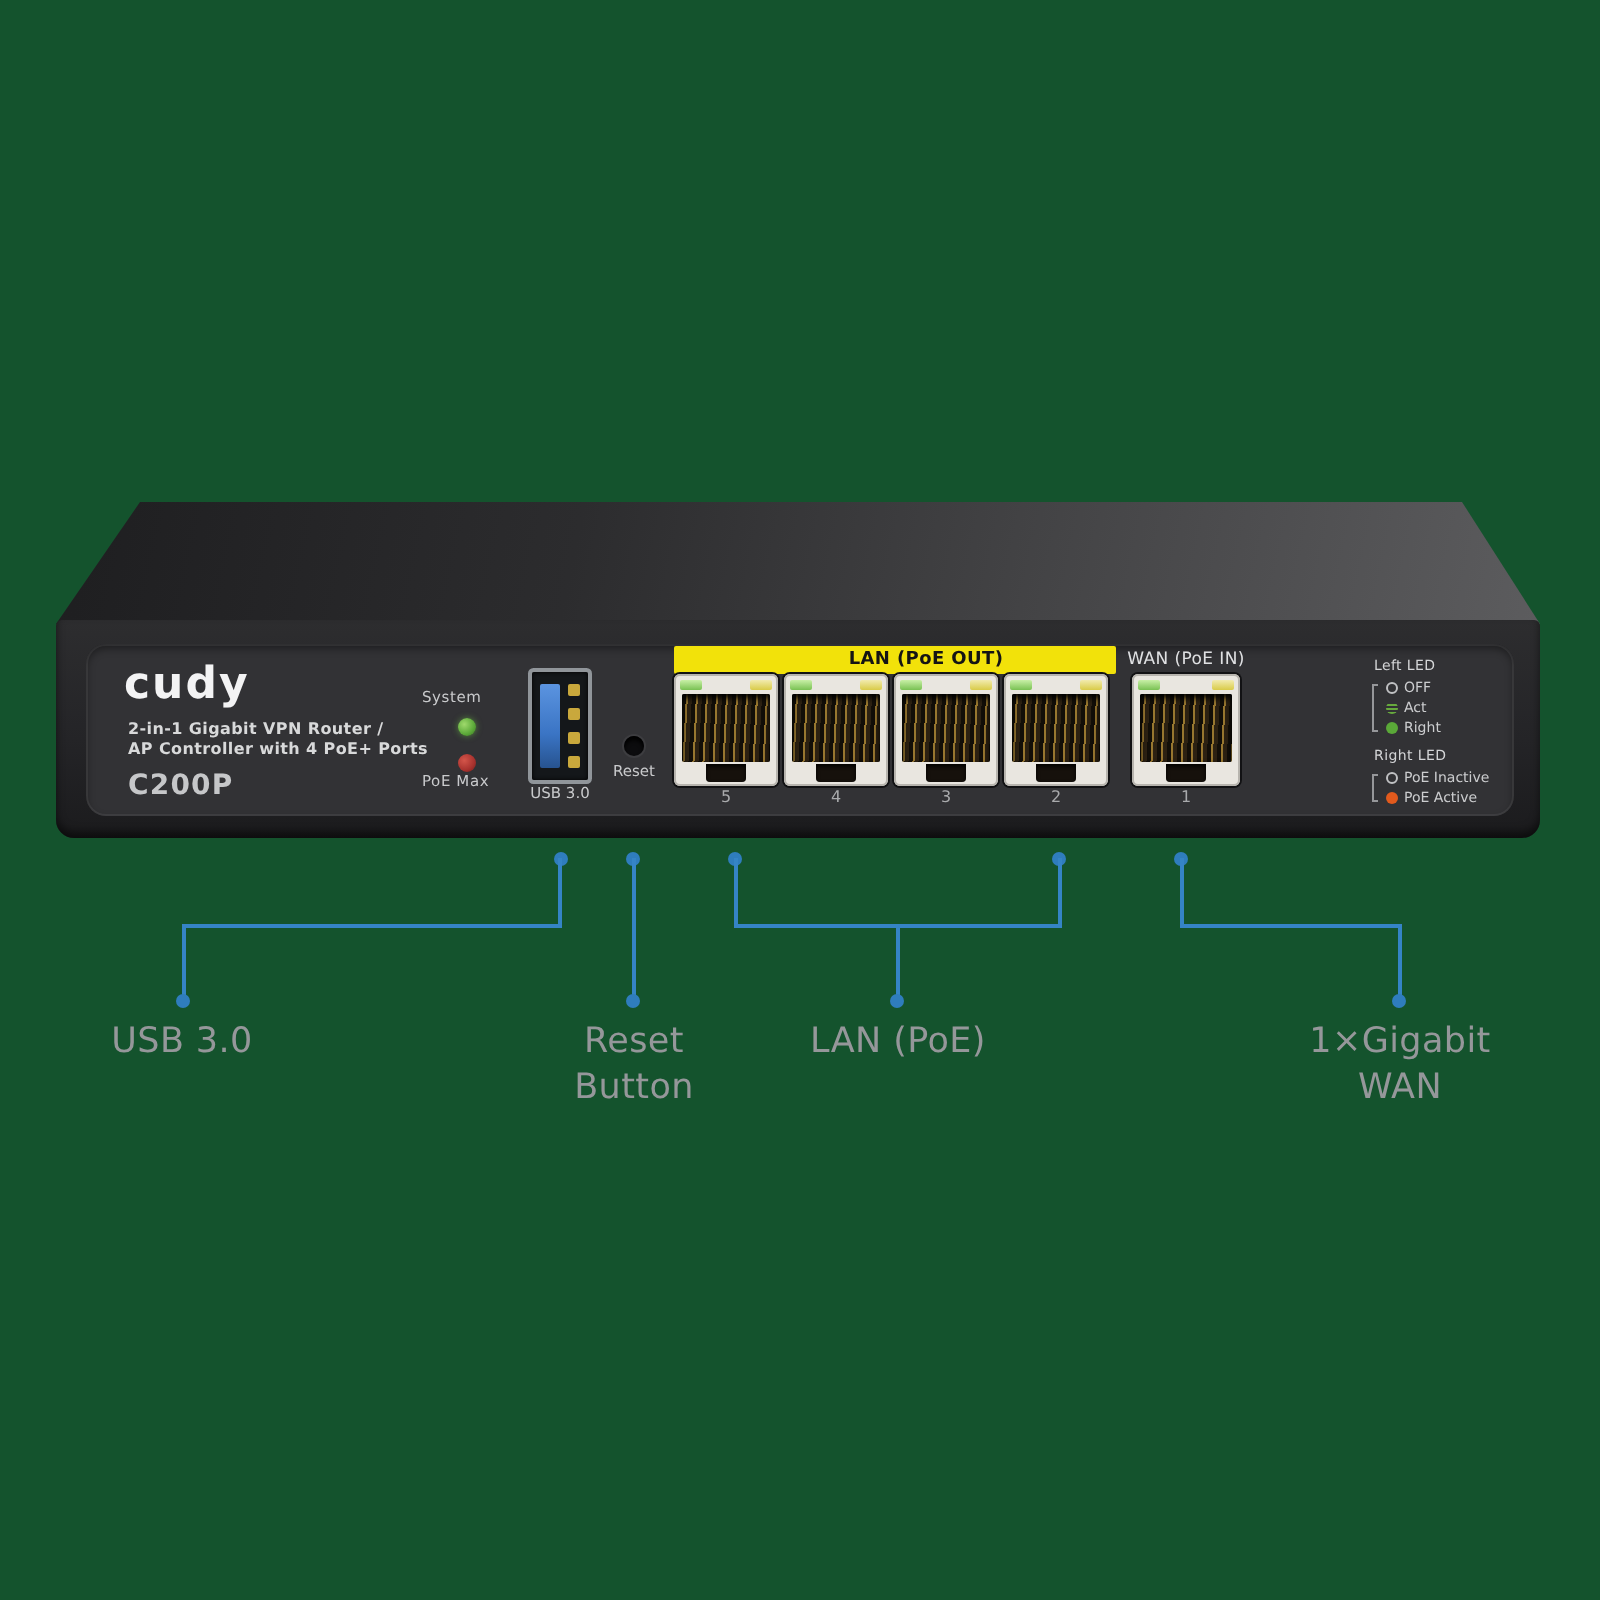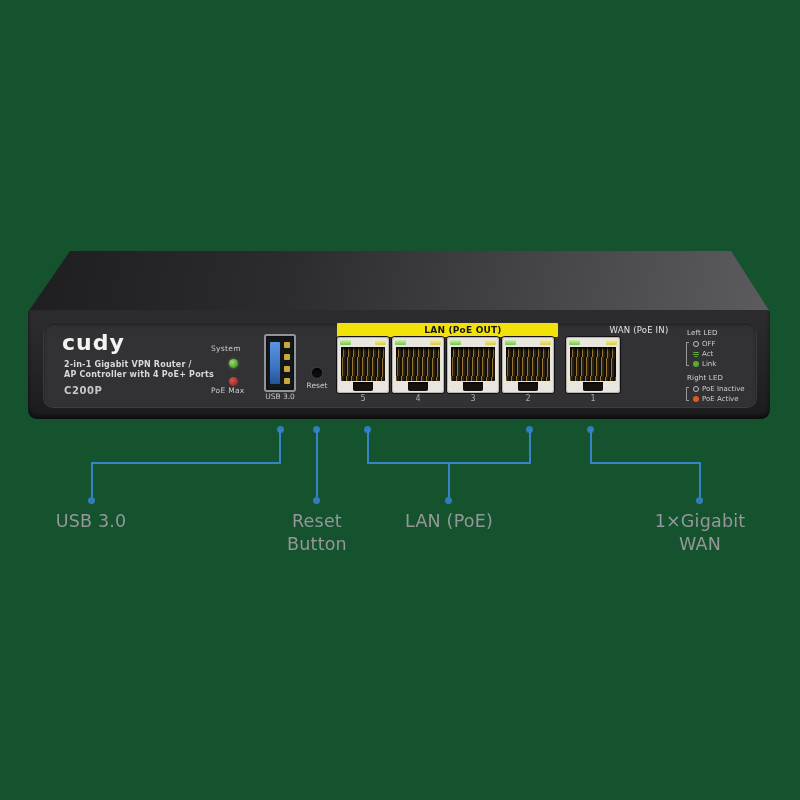--- a/index.html
+++ b/index.html
@@ -21,21 +21,21 @@
     background:linear-gradient(102deg,#1e1e20 0%,#2c2c2e 35%,#454547 68%,#5c5c5e 100%);}
   .front-face{position:absolute;left:28px;top:310px;width:742px;height:109px;
     background:linear-gradient(180deg,#2d2d2f 0%,#242427 55%,#1b1b1d 100%);
     border-radius:3px 3px 9px 9px;box-shadow:inset 0 -3px 4px rgba(0,0,0,.55);}
   .panel{position:absolute;left:43px;top:322px;width:714px;height:86px;border-radius:10px;
     background:#323235;box-shadow:inset 0 0 0 1px rgba(255,255,255,.07),inset 0 2px 4px rgba(0,0,0,.45);}
 
   
   .brand{position:absolute;left:62px;top:330px;font-size:22px;font-weight:bold;color:#f3f3f4;letter-spacing:1px;}
   .product-title{position:absolute;left:64px;top:360px;font-size:8px;font-weight:bold;color:#d8d9da;line-height:10px;letter-spacing:.2px;}
-  .model{position:absolute;left:64px;top:385px;font-size:10px;font-weight:bold;color:#c6c7c9;letter-spacing:.6px;}
+  .model{position:absolute;left:64px;top:385px;font-size:14px;font-weight:bold;color:#c6c7c9;letter-spacing:.6px;}
 
   
   .led-label{position:absolute;width:44px;text-align:left;font-size:7.5px;color:#c9cacc;letter-spacing:.3px;}
   .round-led{position:absolute;width:9px;height:9px;border-radius:50%;}
   .led-sys{background:radial-gradient(circle at 35% 35%,#9fd96c,var(--led-green) 60%,#3a6e22);box-shadow:0 0 3px rgba(110,190,70,.6);}
   .led-poe{background:radial-gradient(circle at 35% 35%,#d4554a,var(--led-red) 60%,#6e1d1a);}
 
   
   .usb-port{position:absolute;left:266px;top:336px;width:28px;height:54px;background:#14171a;
     box-shadow:0 0 0 2px #90959a,inset 0 0 2px #000;border-radius:1px;}
@@ -46,21 +46,21 @@
   .usb-caption{position:absolute;left:252px;top:392px;width:56px;text-align:center;font-size:7.5px;color:#c9cacc;}
 
   
   .reset-hole{position:absolute;left:312px;top:368px;width:10px;height:10px;border-radius:50%;
     background:#0c0c0e;box-shadow:inset 0 2px 2px #000,0 0 0 1px #3d3d40;}
   .reset-caption{position:absolute;left:295px;top:381px;width:44px;text-align:center;font-size:7.5px;color:#c9cacc;}
 
   
   .lan-banner{position:absolute;left:337px;top:323px;width:221px;height:14px;background:var(--banner-yellow);
     color:#141414;font-size:9px;font-weight:bold;text-align:center;line-height:14px;letter-spacing:.2px;border-radius:1px;padding-left:31px;}
-  .wan-banner{position:absolute;left:562px;top:325px;width:62px;text-align:center;font-size:8.5px;color:#e0e1e3;letter-spacing:.2px;margin-left:46px;}
+  .wan-banner{position:absolute;left:562px;top:325px;width:62px;text-align:center;font-size:8.5px;color:#e0e1e3;letter-spacing:.2px;}
 
   
   .eth{position:absolute;top:337px;width:52px;height:56px;background:#e9e6e0;border-radius:3px;
     box-shadow:inset 0 0 0 1px #b7b4ae,0 0 0 1px #121214;}
   .eth.wan{width:54px;}
   .pled{position:absolute;top:3px;width:11px;height:5px;border-radius:1px;}
   .pled.g{left:3px;background:linear-gradient(180deg,#c8f0a6,#79c153);}
   .pled.y{right:3px;background:linear-gradient(180deg,#f2ebae,#d9cb48);}
   .cavity{position:absolute;left:4px;top:10px;right:4px;height:34px;border-radius:1px;
     background:repeating-linear-gradient(93deg,#120e08 0 2px,#97762f 2px 3px,#2c2112 3px 5px);
@@ -174,21 +174,21 @@
       <div class="lrow">
         <i class="ldot off"></i>
         <span>OFF</span>
       </div>
       <div class="lrow">
         <i class="ldot blink"></i>
         <span>Act</span>
       </div>
       <div class="lrow">
         <i class="ldot green"></i>
-        <span>Link</span>
+        <span>Right</span>
       </div>
     </div>
     <div class="legend-gap"></div>
     <div class="legend-title">Right LED</div>
     <div class="legend-rows">
       <div class="bracket"></div>
       <div class="lrow">
         <i class="ldot off"></i>
         <span>PoE Inactive</span>
       </div>

